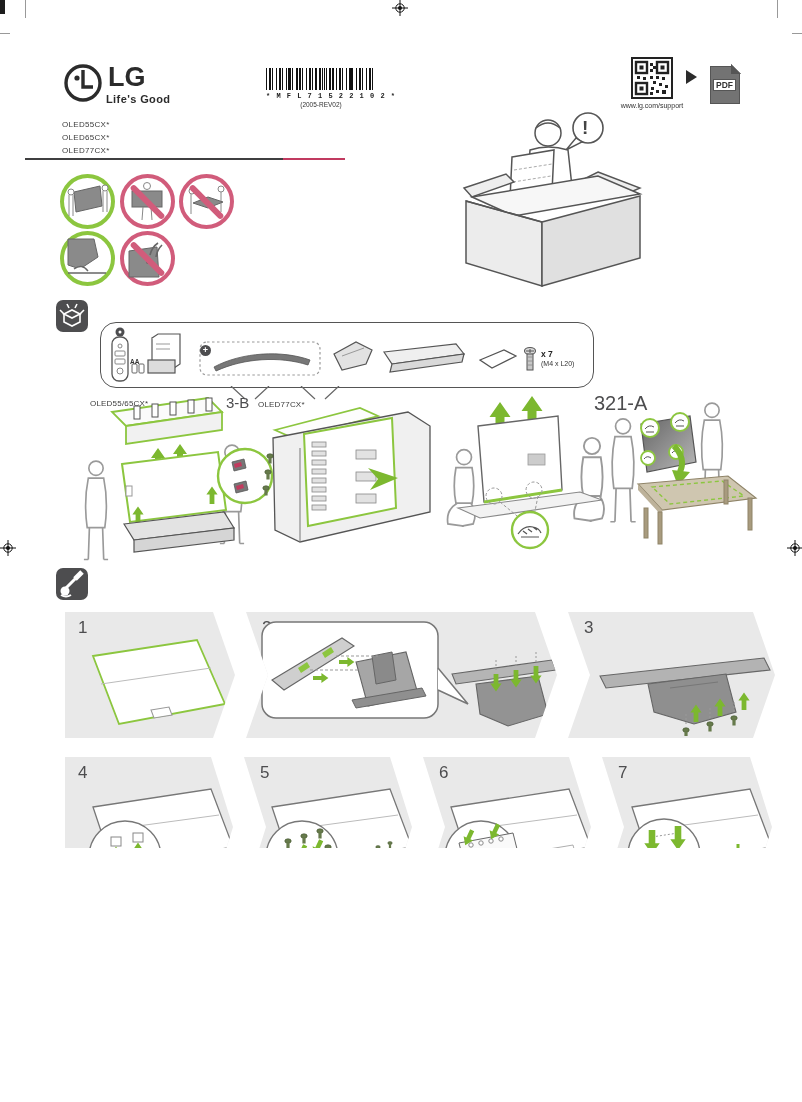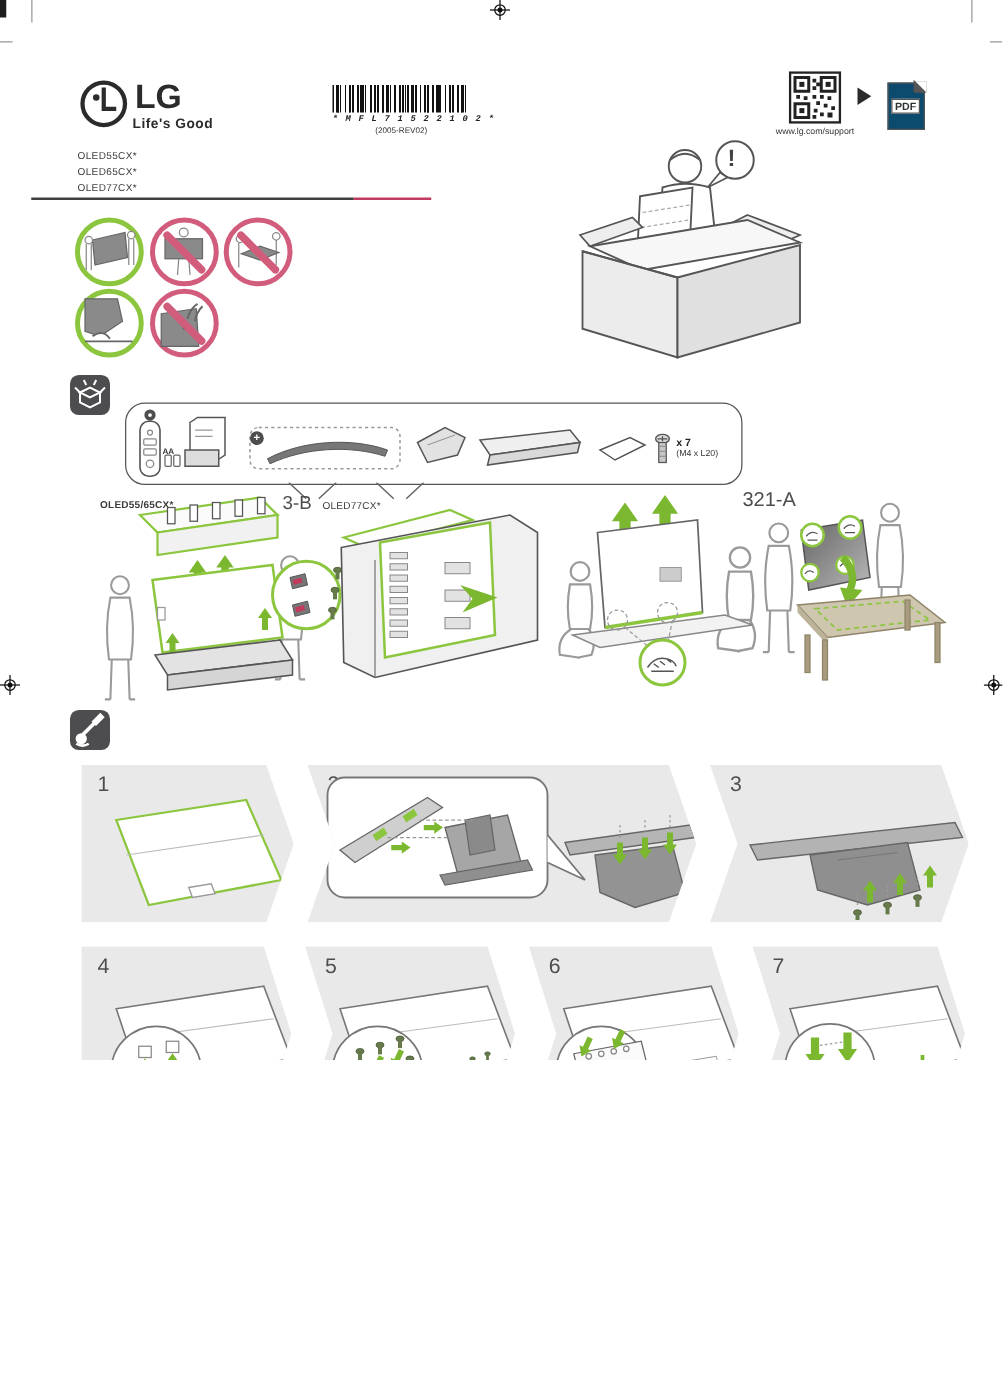--- a/index.html
+++ b/index.html
@@ -12,21 +12,21 @@
   .tagline{font-weight:bold;font-size:11px;color:#2b2b2b;letter-spacing:.4px;}
   .models{font-size:8px;line-height:13px;color:#3c3c3c;letter-spacing:.3px;text-align:right;}
   .barcode{width:110px;height:22px;
     background:
       repeating-linear-gradient(90deg,#111 0 1px,transparent 1px 3px,#111 3px 5px,transparent 5px 6px,#111 6px 7px,transparent 7px 10px),
       repeating-linear-gradient(90deg,transparent 0 4px,#111 4px 5px,transparent 5px 9px);}
   .bc-text{font-family:"Liberation Mono","DejaVu Sans Mono",monospace;font-size:7px;font-weight:bold;color:#222;letter-spacing:1px;white-space:nowrap;}
   .bc-rev{font-size:6.5px;color:#333;}
   .qr-label{font-size:7px;color:#333;}
   .tri-right{width:0;height:0;border-left:11px solid #2b2b2b;border-top:7px solid transparent;border-bottom:7px solid transparent;}
-  .pdf-page{width:28px;height:36px;background:#0c4a6e;border:1.8px solid #555;position:relative;}
+  .pdf-page{width:28px;height:36px;background:#737373;border:1.8px solid #555;position:relative;}
   .pdf-fold{position:absolute;right:-1.8px;top:-1.8px;width:0;height:0;border-left:9px solid transparent;border-top:9px solid #fff;filter:drop-shadow(0 0 0 #555);}
   .pdf-fold:after{content:"";position:absolute;left:-10px;top:-10px;width:0;height:0;border-bottom:10px solid #555;border-right:10px solid transparent;}
   .pdf-label{position:absolute;left:2px;top:12px;border:1.4px solid #555;font-size:8.5px;font-weight:bold;color:#333;padding:0 2px;background:#fff;}
   
   .rule-dark{background:#3f3f40;height:2px;}
   .rule-pink{background:#c13a60;height:2px;}
   
   .circ{width:47px;height:47px;border-radius:50%;position:absolute;background:#fff;}
   .circ.ok{border:4.5px solid #8cc63f;}
   .circ.no{border:4.5px solid #d15c7b;}
@@ -135,21 +135,21 @@
 
   <svg class="abs" style="left:62px;top:62px;" width="42" height="42" viewBox="-21 -21 42 42">
     <circle cx="0" cy="0" r="17" fill="none" stroke="#2b2b2b" stroke-width="3.4"></circle>
     <circle cx="-6" cy="-5" r="2.6" fill="#2b2b2b"></circle>
     <path d="M0,-13 L0,4 L10,4" fill="none" stroke="#2b2b2b" stroke-width="3.4" stroke-linecap="butt"></path>
   </svg>
   <div class="abs lg-text nosel" style="left:108px;top:62px;">LG</div>
   <div class="abs tagline nosel" style="left:106px;top:93px;">Life's Good</div>
 
   <div class="abs barcode" style="left:266px;top:68px;"></div>
-  <div class="abs bc-text" style="left:266px;top:92px;width:110px;text-align:center;font-style:italic;">* M F L 7 1 5 2 2 1 0 2 *</div>
+  <div class="abs bc-text" style="left:266px;top:92px;width:110px;text-align:center;">* M F L 7 1 5 2 2 1 0 2 *</div>
   <div class="abs bc-rev" style="left:266px;top:101px;width:110px;text-align:center;">(2005-REV02)</div>
 
   <svg class="abs" style="left:631px;top:57px;" width="42" height="42">
     <rect x="1" y="1" width="40" height="40" fill="#fff" stroke="#222" stroke-width="2"></rect>
     <rect x="5" y="5" width="11" height="11" fill="none" stroke="#222" stroke-width="2.4"></rect>
       <rect x="8.5" y="8.5" width="4" height="4" fill="#222"></rect>
     <rect x="26" y="5" width="11" height="11" fill="none" stroke="#222" stroke-width="2.4"></rect>
       <rect x="29.5" y="8.5" width="4" height="4" fill="#222"></rect>
     <rect x="5" y="26" width="11" height="11" fill="none" stroke="#222" stroke-width="2.4"></rect>
       <rect x="8.5" y="29.5" width="4" height="4" fill="#222"></rect>
@@ -293,24 +293,24 @@
     <path d="M425,33 h6 M425,37 h6 M425,41 h6" stroke="#888" stroke-width=".8"></path>
   </svg>
   <div class="abs plus-dot" style="left:200px;top:345px;">+</div>
   <div class="abs tiny" style="left:130px;top:358px;font-weight:bold;">AA</div>
   <div class="abs screw-count" style="left:541px;top:349px;">x 7</div>
   <div class="abs screw-spec" style="left:541px;top:360px;">(M4 x L20)</div>
   <svg class="abs" style="left:225px;top:386px;" width="140" height="15">
     <path d="M6,0 L20,13 M44,0 L30,13 M76,0 L90,13 M114,0 L100,13" stroke="#666" stroke-width="1.2" fill="none"></path>
   </svg>
 
-  <div class="abs dlabel" style="left:80px;top:399px;font-weight:bold;">OLED55/65CX*</div>
+  <div class="abs dlabel" style="left:90px;top:399px;">OLED55/65CX*</div>
   <div class="abs dlabel-big" style="left:226px;top:394px;">3-B</div>
   <div class="abs dlabel" style="left:258px;top:400px;">OLED77CX*</div>
-  <div class="abs dlabel-big" style="left:594px;top:392px;font-size:16px;">321-A</div>
+  <div class="abs dlabel-big" style="left:594px;top:392px;font-size:20px;">321-A</div>
 
   <svg class="abs" style="left:60px;top:390px;" width="716" height="174" viewBox="0 0 716 174">
 
     <g>
       <use href="#p-stand" transform="translate(36,120) scale(1.1)"></use>
       <use href="#p-stand" transform="translate(172,104) scale(1.1)"></use>
       <polygon points="52,22 148,8 162,22 66,36" fill="#fbfbfb" stroke="#8CC63F" stroke-width="1.8"></polygon>
       <polygon points="66,36 162,22 162,40 66,54" fill="#f1f1f1" stroke="#8CC63F" stroke-width="1.8"></polygon>
       <g stroke="#555" fill="#fff" stroke-width="1">
         <rect x="74" y="16" width="6" height="13"></rect>

